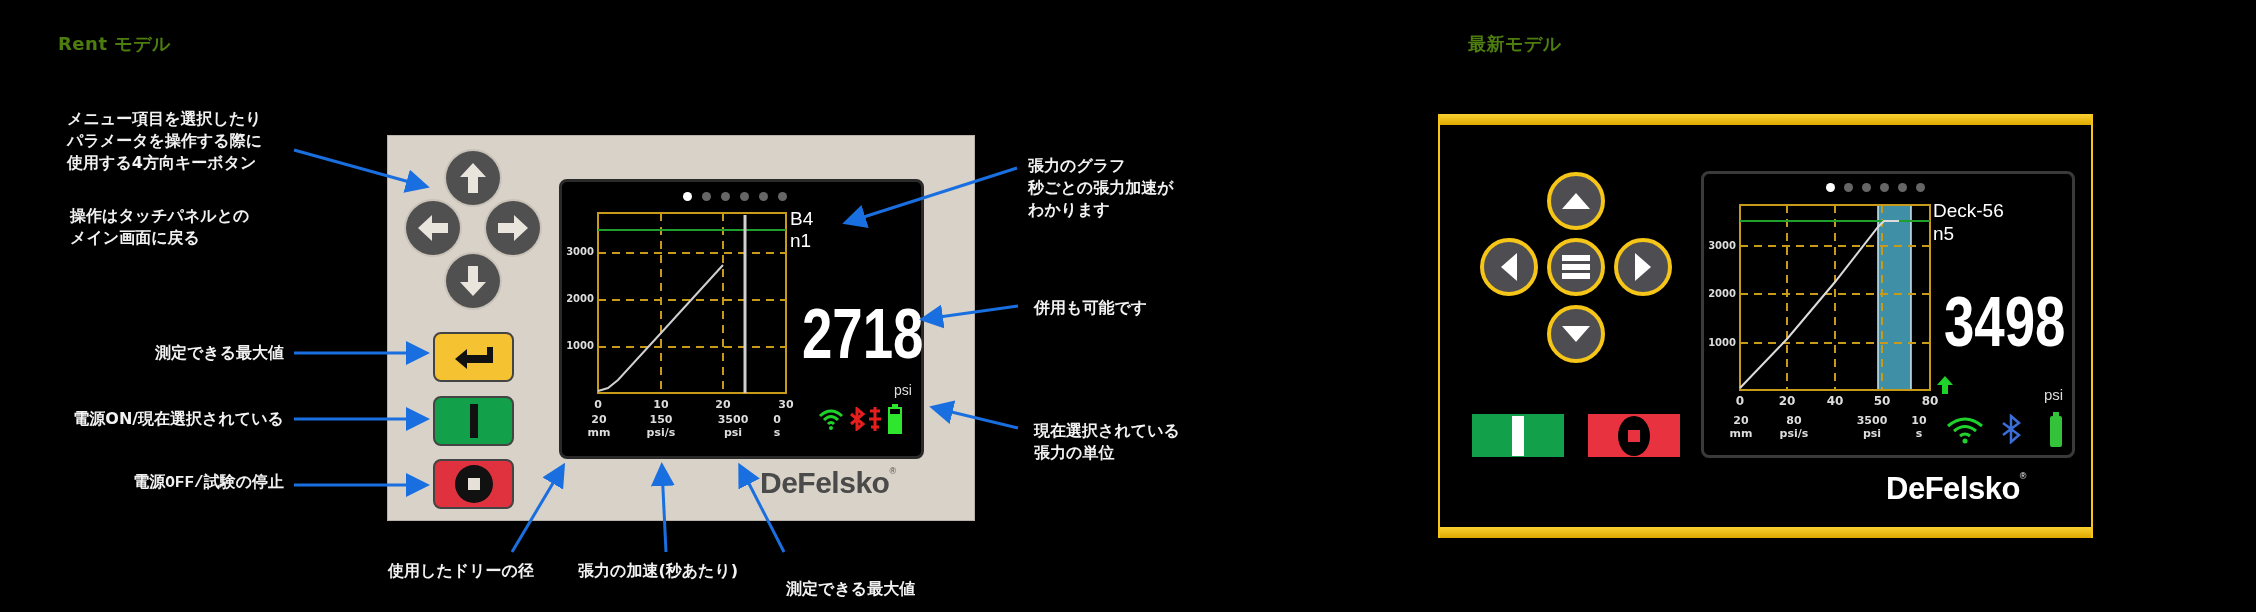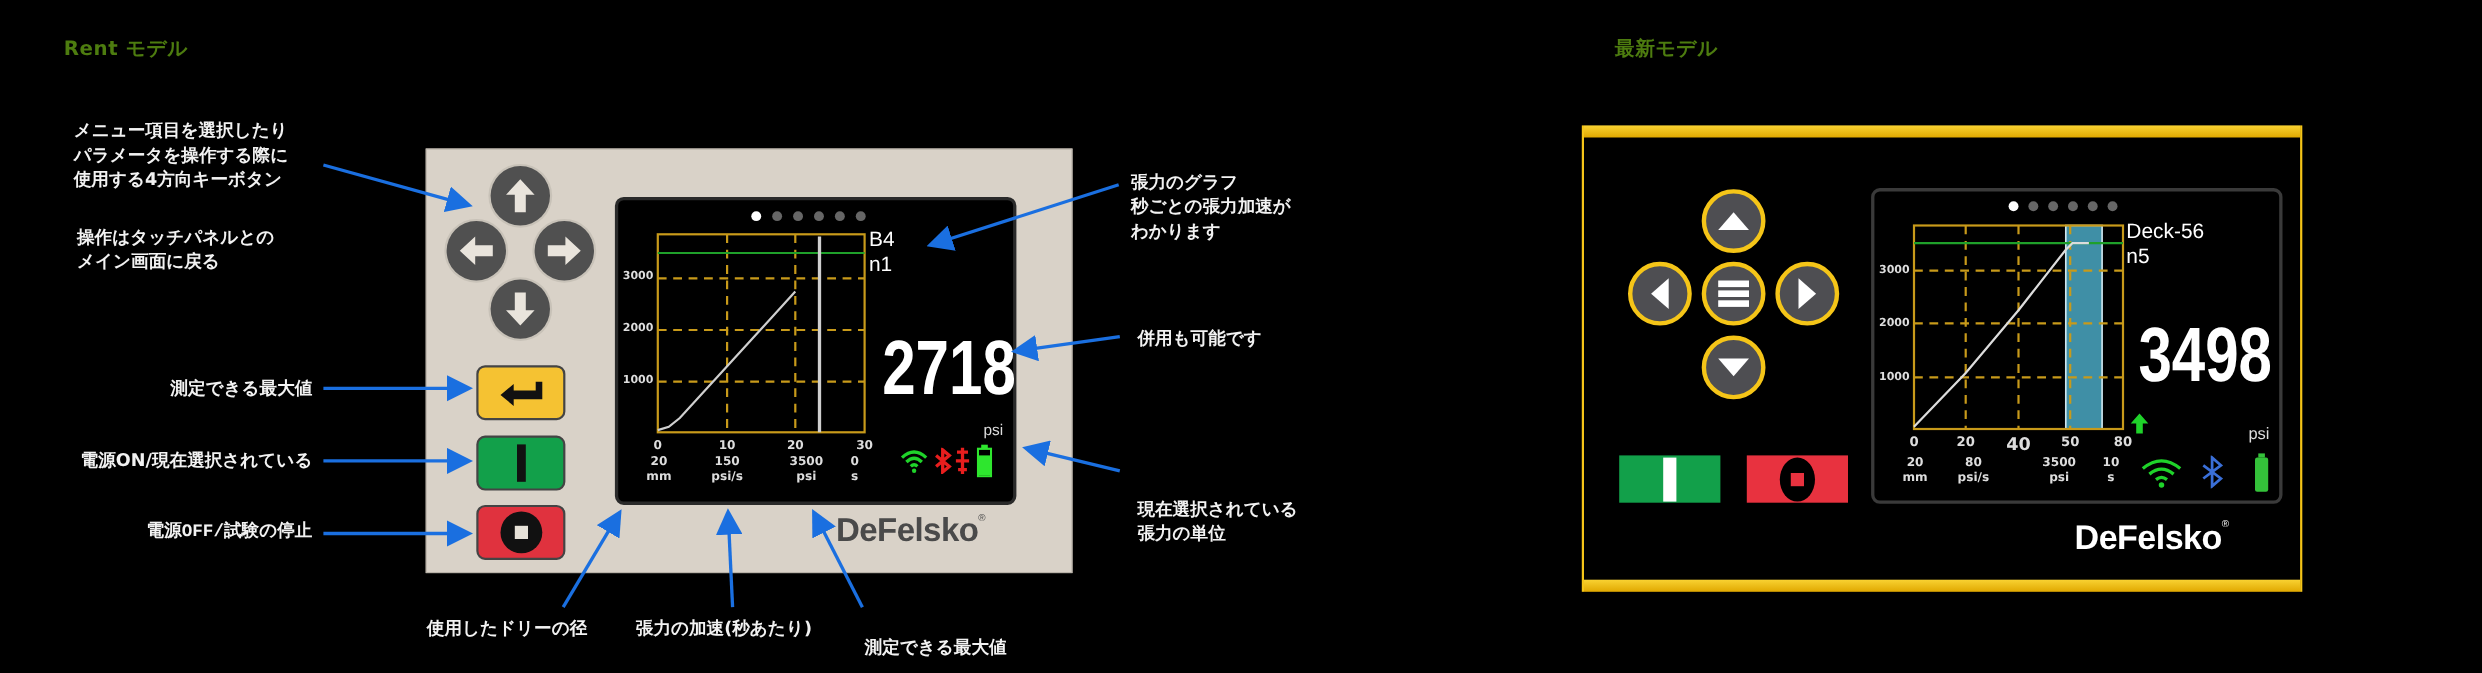--- a/index.html
+++ b/index.html
@@ -43,21 +43,21 @@
 使用する4方向キーボタン</div>
 <div class="abs note" style="left:70px;top:205px;">操作はタッチパネルとの
 メイン画面に戻る</div>
 <div class="abs note r" style="left:40px;top:342px;width:244px;">測定できる最大値</div>
 <div class="abs note r" style="left:40px;top:408px;width:244px;">電源ON/現在選択されている</div>
 <div class="abs note r" style="left:40px;top:472px;width:244px;font-family:Liberation Mono, monospace;">電源OFF/試験の停止</div>
 <div class="abs note" style="left:1028px;top:155px;">張力のグラフ
 秒ごとの張力加速が
 わかります</div>
 <div class="abs note" style="left:1034px;top:297px;">併用も可能です</div>
-<div class="abs note" style="left:1034px;top:420px;margin-top:32px;">現在選択されている
+<div class="abs note" style="left:1034px;top:420px;">現在選択されている
 張力の単位</div>
 <div class="abs note" style="left:388px;top:560px;">使用したドリーの径</div>
 <div class="abs note" style="left:578px;top:560px;">張力の加速(秒あたり)</div>
 <div class="abs note" style="left:786px;top:578px;">測定できる最大値</div>
 
 <div class="abs rent-panel">
 
   <div class="dpad-btn" style="left:58px;top:15px;">
     <svg width="30" height="34" viewBox="0 0 30 34">
         <path d="M15 2 L28 16 H20 V32 H10 V16 H2 Z" fill="#e9e4dc"></path>
@@ -233,21 +233,21 @@
         <line x1="178" y1="31" x2="178" y2="216"></line>
       </g>
       <line x1="36" y1="47" x2="226" y2="47" stroke="#1fa02a" stroke-width="2"></line>
       <polyline points="36,214 83,165 131,108 174,53 180,47 195,47" fill="none" stroke="#dcdcdc" stroke-width="2"></polyline>
     </svg>
     <div class="ylab" style="left:2px;top:66px;">3000</div>
     <div class="ylab" style="left:2px;top:114px;">2000</div>
     <div class="ylab" style="left:2px;top:163px;">1000</div>
     <div class="xlab" style="left:24px;top:220px;font-size:12px;">0</div>
     <div class="xlab" style="left:71px;top:220px;font-size:12px;">20</div>
-    <div class="xlab" style="left:119px;top:220px;font-size:16px;">40</div>
+    <div class="xlab" style="left:119px;top:220px;font-size:12px;">40</div>
     <div class="xlab" style="left:166px;top:220px;font-size:12px;">50</div>
     <div class="xlab" style="left:214px;top:220px;font-size:12px;">80</div>
 
     <div class="stat" style="left:12px;top:240px;">
         <div>20</div>
         <div>mm</div>
       </div>
     <div class="stat" style="left:65px;top:240px;">
         <div>80</div>
         <div>psi/s</div>

